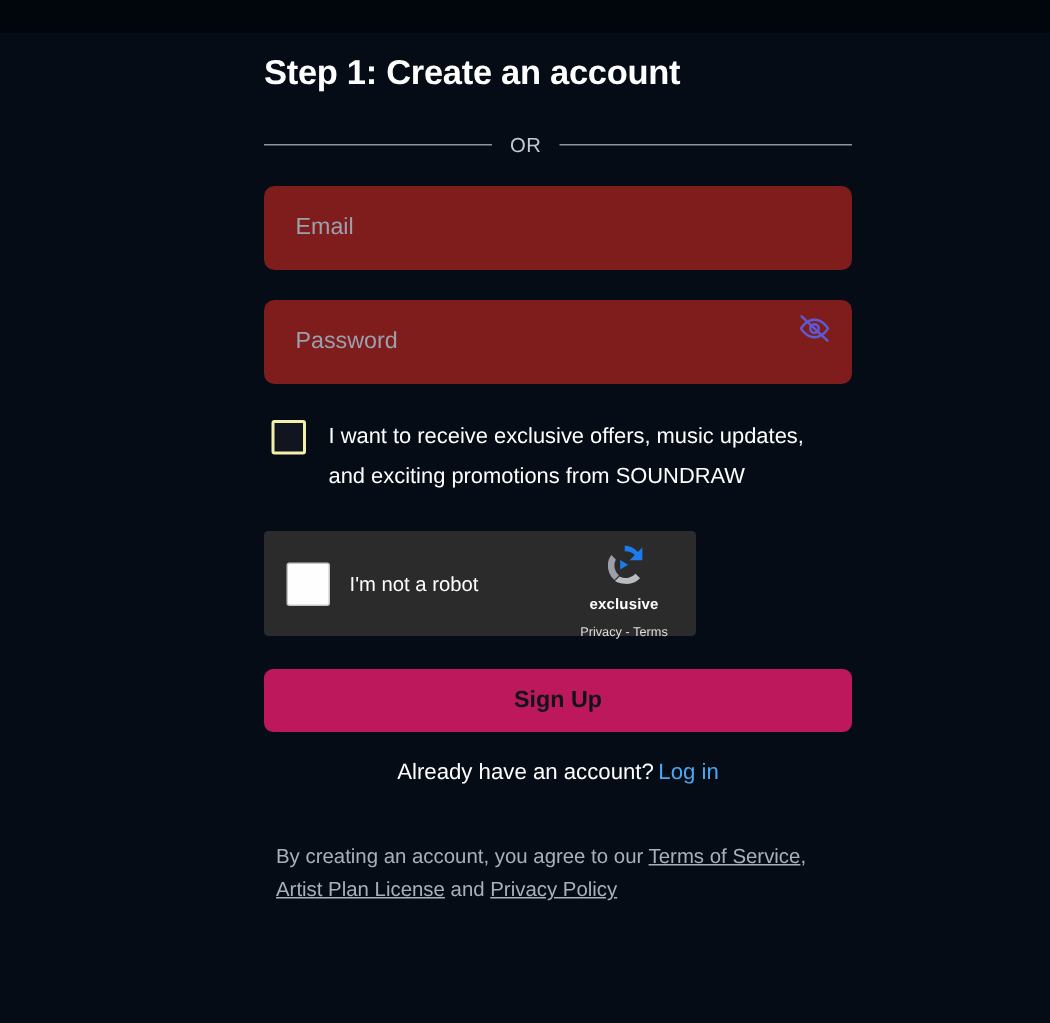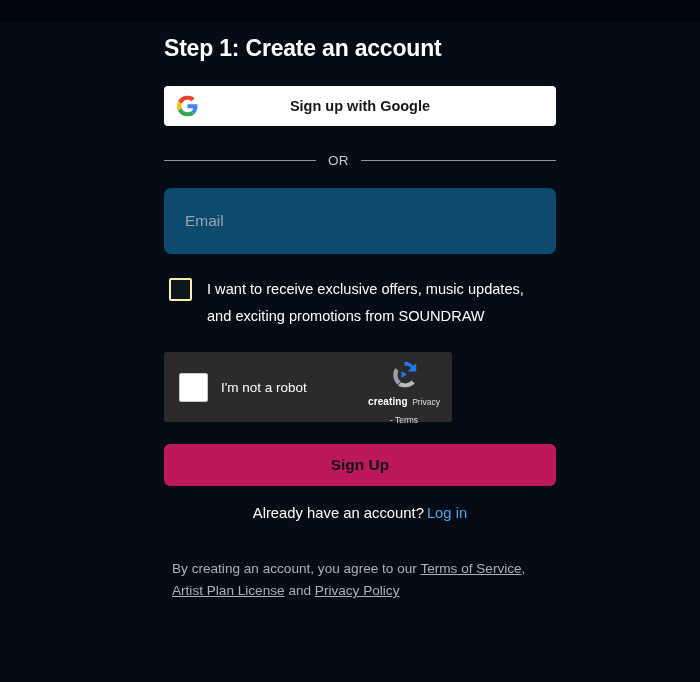--- a/index.html
+++ b/index.html
@@ -23,21 +23,21 @@
     overflow: hidden;
   }
   .topbar {
     position: absolute;
     left: 0; top: 0;
     width: 700px; height: 22px;
     background: #01060d;
   }
   .column {
     position: absolute;
-    left: 164px;
+    left: 176px;
     top: 0;
     width: 392px;
   }
 
   
   .title {
     color: #ffffff;
     font-size: 23px;
     font-weight: bold;
     letter-spacing: -0.2px;
@@ -89,22 +89,22 @@
     color: #c3c8d1;
     font-size: 13.5px;
     padding: 0 12px;
     letter-spacing: 0.3px;
   }
 
   
   .field {
     position: relative;
     margin-top: 20px;
-    height: 66px;
-    background: #0c4a6e;
+    height: 56px;
+    background: #7f1d1d;
     border-radius: 7px;
     display: flex;
     align-items: center;
   }
   .field .placeholder {
     color: #9aa1ad;
     font-size: 15.5px;
     padding-left: 21px;
     pointer-events: none;
   }
@@ -240,62 +240,61 @@
 </head>
 <body>
 
 <div class="topbar"></div>
 
 <div class="page">
   <div class="column">
 
     <h1 class="title">Step 1: Create an account</h1>
 
-    <div class="google-btn">
-      <span class="google-logo">
-        <svg viewBox="0 0 48 48" width="21" height="21">
-          <path fill="#EA4335" d="M24 9.5c3.54 0 6.71 1.22 9.21 3.6l6.85-6.85C35.9 2.38 30.47 0 24 0 14.62 0 6.51 5.38 2.56 13.22l7.98 6.19C12.43 13.72 17.74 9.5 24 9.5z"></path>
-          <path fill="#4285F4" d="M46.98 24.55c0-1.57-.15-3.09-.38-4.55H24v9.02h12.94c-.58 2.96-2.26 5.48-4.78 7.18l7.73 6c4.51-4.18 7.09-10.36 7.09-17.65z"></path>
-          <path fill="#FBBC05" d="M10.53 28.59c-.48-1.45-.76-2.99-.76-4.59s.27-3.14.76-4.59l-7.98-6.19C.92 16.46 0 20.12 0 24c0 3.88.92 7.54 2.56 10.78l7.97-6.19z"></path>
-          <path fill="#34A853" d="M24 48c6.48 0 11.93-2.13 15.89-5.81l-7.73-6c-2.15 1.45-4.92 2.3-8.16 2.3-6.26 0-11.57-4.22-13.47-9.91l-7.98 6.19C6.51 42.62 14.62 48 24 48z"></path>
-        </svg>
-      </span>
-      <span class="google-btn-label">Sign up with Google</span>
-    </div>
 
     <div class="divider">
       <span class="line short"></span>
       <span class="or">OR</span>
       <span class="line"></span>
     </div>
 
     <div class="field">
       <span class="placeholder">Email</span>
     </div>
 
+    <div class="field">
+      <span class="placeholder">Password</span>
+      <span class="eye-off">
+        <svg viewBox="0 0 24 24" width="22" height="22" fill="none" stroke="#5b5bd6" stroke-width="1.8" stroke-linecap="round" stroke-linejoin="round">
+          <path d="M2.2 12S5.8 5.6 12 5.6 21.8 12 21.8 12 18.2 18.4 12 18.4 2.2 12 2.2 12z"></path>
+          <circle cx="12" cy="12" r="3.1"></circle>
+          <line x1="2.6" y1="3.2" x2="21.4" y2="20.8"></line>
+        </svg>
+      </span>
+    </div>
 
     <div class="check-row">
       <span class="checkbox"></span>
       <span class="check-label">I want to receive exclusive offers, music updates, and exciting promotions from SOUNDRAW</span>
     </div>
 
     <div class="recaptcha-wrap">
       <div class="recaptcha">
         <span class="rc-box"></span>
         <span class="rc-label">I'm not a robot</span>
         <span class="rc-brand">
           <span class="rc-logo">
             <svg viewBox="0 0 40 40" width="33" height="33">
               <path fill="#1c7ced" d="M20 4.6c4.3 0 8.1 2 10.6 5.1l3.6-3.6v10.2H24l4.1-4.1A10.6 10.6 0 0 0 20 9.2z"></path>
               <path fill="#9aa0a6" d="M6.4 20c0-3 1-5.7 2.8-7.9l3.6 3.6a10.6 10.6 0 0 0 2.5 12.9l-3.7 3.7A15.3 15.3 0 0 1 6.4 20z"></path>
               <path fill="#b8bcc0" d="M20 35.4c-2.9 0-5.6-.8-7.9-2.2l3.7-3.7a10.6 10.6 0 0 0 12.9-2.2l3.7 3.7A15.3 15.3 0 0 1 20 35.4z"></path>
               <path fill="#1c7ced" d="M16.3 16.2l6.4 3.8-6.4 3.8z"></path>
             </svg>
           </span>
-          <span class="rc-name">creating</span>
+          <span class="rc-name">exclusive</span>
           <span class="rc-links">
             <a style="color:#dedede;text-decoration:none;">Privacy</a>
             <span>-</span>
             <a style="color:#dedede;text-decoration:none;">Terms</a>
           </span>
         </span>
       </div>
     </div>
 
     <div class="signup-btn">

